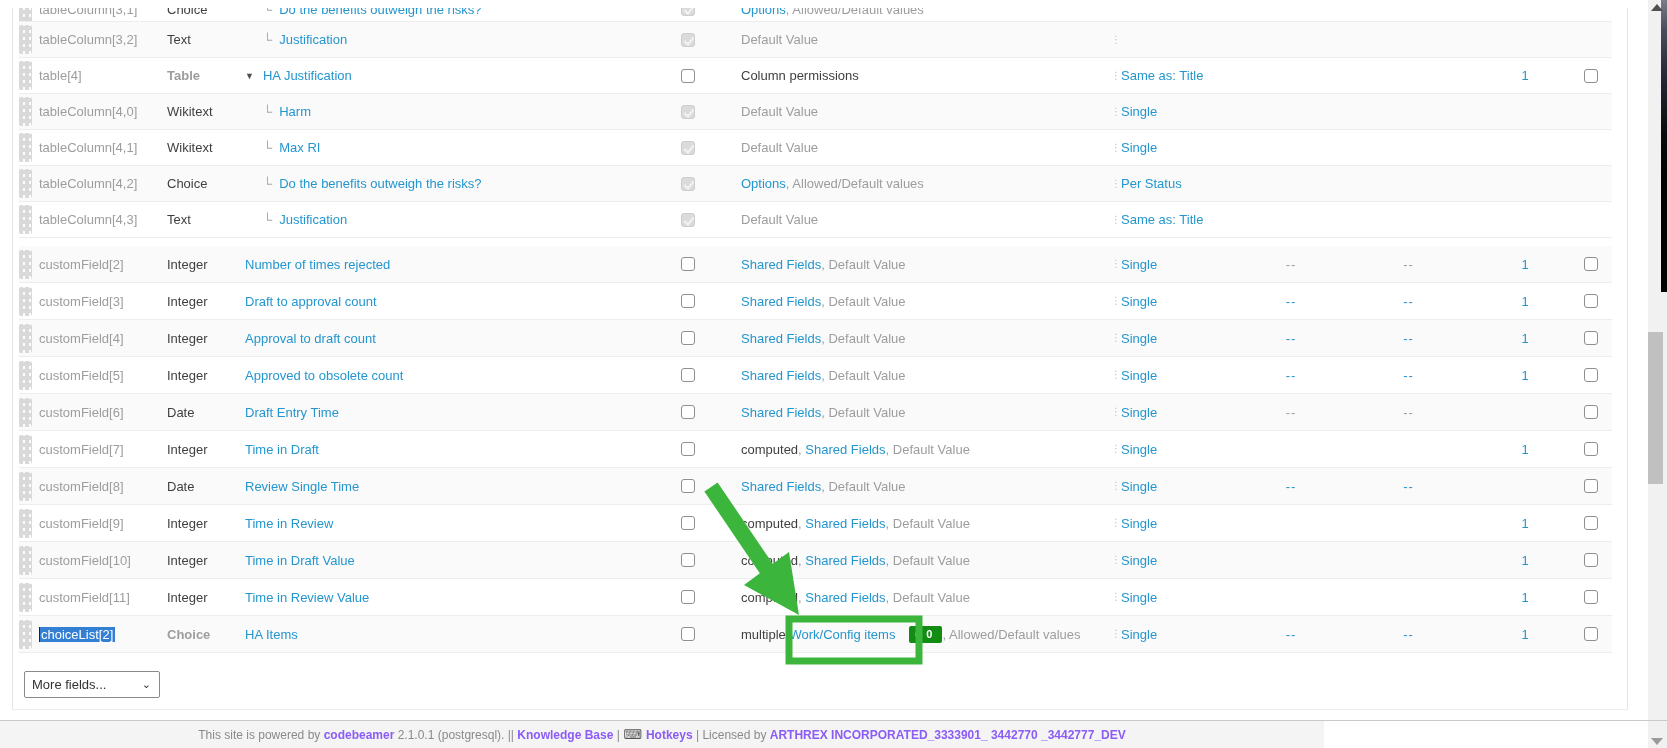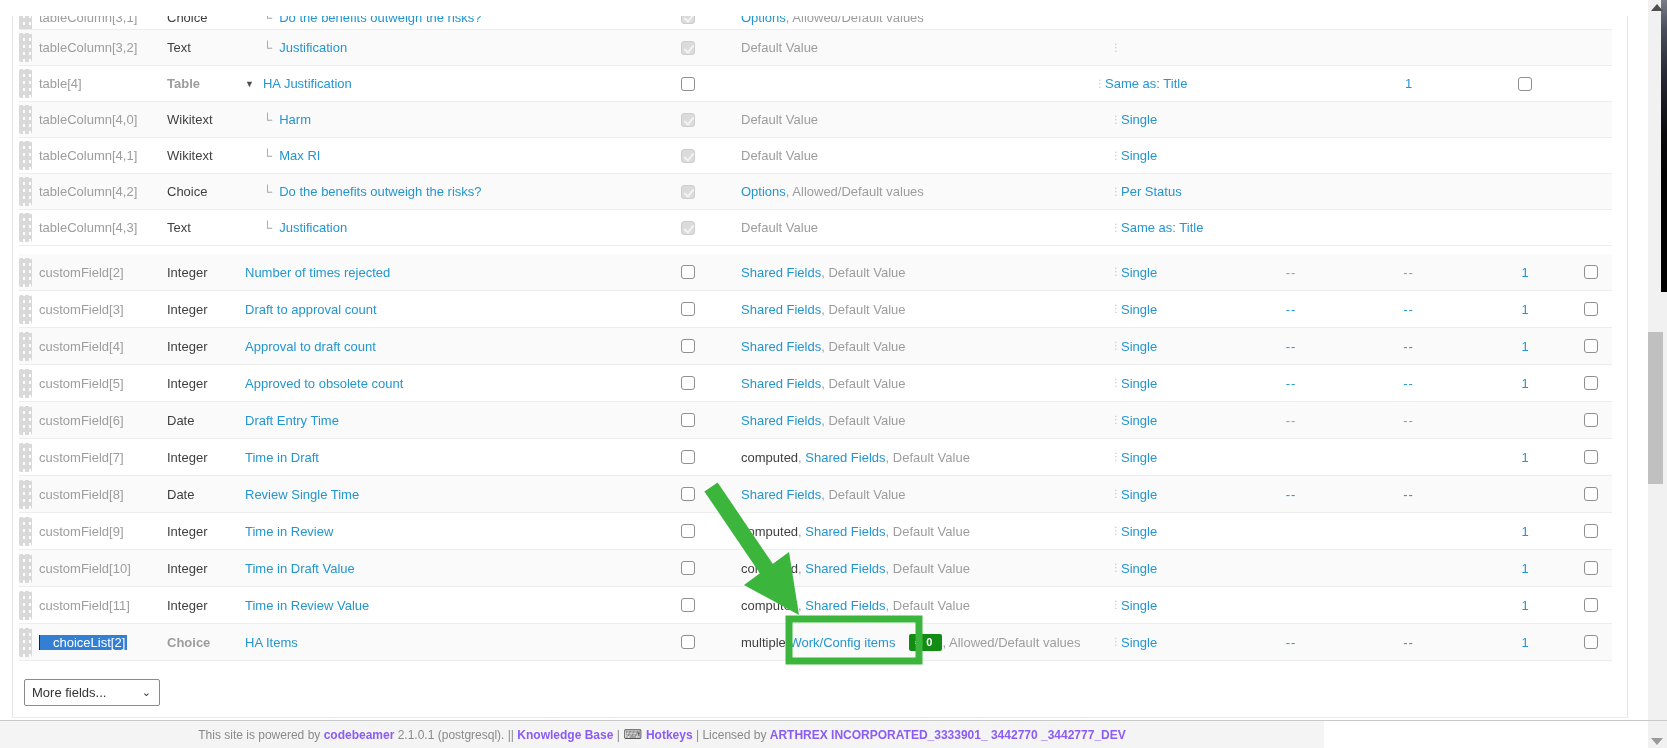--- a/index.html
+++ b/index.html
@@ -5,42 +5,42 @@
   :root{
     --link:#2496cf; --mut:#9d9d9d; --dark:#3f3f3f; --sel:#337fd4;
     --green:#3cb53c; --badge:#128c12; --footerbg:#f4f4f4;
   }
   html,body{margin:0;padding:0;}
   body{
     width:1667px;height:748px;position:relative;overflow:hidden;background:#fff;
     font-family:"Liberation Sans","DejaVu Sans",sans-serif;font-size:13px;color:#3f3f3f;
   }
   .panel{
-    position:absolute;left:12px;top:16px;width:1616px;height:702px;background:#fff;
+    position:absolute;left:12px;top:8px;width:1616px;height:702px;background:#fff;
     border-left:1px solid #e4e4e4;border-right:1px solid #e4e4e4;border-bottom:1px solid #ececec;
     box-sizing:border-box;
   }
   .tablewrap{position:absolute;left:6px;top:0;width:1593px;}
   .rowclip{height:13px;overflow:hidden;border-bottom:1px solid #ededed;}
   .rowclip .row{margin-top:-17px;border-bottom:none;}
   .row{
     display:grid;
     grid-template-columns:20px 128px 78px 432px 64px 364px 16px 125px 90px 145px 88px 43px;
     align-items:center;height:36px;box-sizing:border-box;border-bottom:1px solid #ededed;
   }
   .row.cf{height:37px;}
   .row.alt{background:#fafafa;}
   .groupgap{height:8px;background:#fff;}
   .handle{
     width:13px;height:29px;background:#d9d9d9;border-radius:2px;justify-self:start;
     background-image:radial-gradient(#fdfdfd 1px,transparent 1.3px);
     background-size:6px 7px;background-position:2px 3px;cursor:grab;
   }
   .id{color:var(--mut);white-space:nowrap;overflow:hidden;}
-  .id .sel{background:var(--sel);color:#fff;padding:1px 2px 2px 13px;border-left:1px solid #222;}
+  .id .sel{background:var(--sel);color:#fff;padding:1px 2px 2px 1px;border-left:1px solid #222;}
   .type{color:var(--dark);}
   .type.muted{color:var(--mut);font-weight:bold;}
   .namecell{display:flex;align-items:center;white-space:nowrap;overflow:hidden;}
   .namecell.child{padding-left:18px;}
   .tree{color:#a8a8a8;margin-right:7px;font-size:13px;}
   .caret{color:#4d4d4d;font-size:9px;margin-right:9px;}
   .link{color:var(--link);cursor:pointer;text-decoration:none;}
   .mut{color:var(--mut);}
   .dark{color:var(--dark);}
   .cbcell{display:flex;}
@@ -142,20 +142,21 @@
         <div class="handle"></div>
         <div class="id">table[4]</div>
         <div class="type muted">Table</div>
         <div class="namecell">
           <span class="caret">▼</span>
           <a class="link">HA Justification</a>
         </div>
         <div class="cbcell">
           <span class="cb un"></span>
         </div>
+        <div class="perms"><span class="dark">Column permissions</span></div>
         <div class="dotscell">⋮</div>
         <div class="optioncell"><a class="link">Same as: Title</a></div>
         <div class="dashcell"></div>
         <div class="dashcell"></div>
         <div class="numcell"><a class="link">1</a></div>
         <div class="cb2cell">
           <span class="cb un"></span>
         </div>
       </div>
       <div class="row alt">

